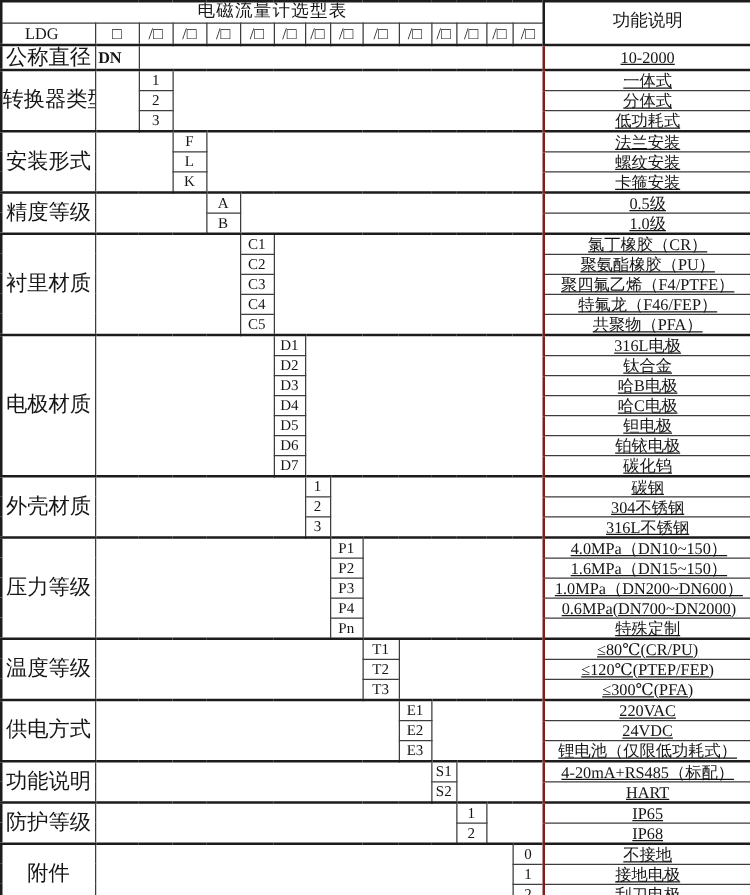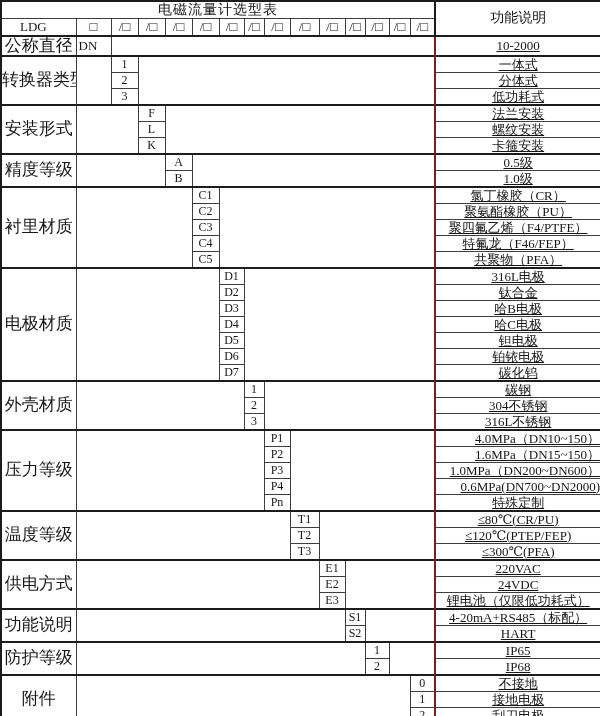--- a/index.html
+++ b/index.html
@@ -14,23 +14,23 @@
     border:1px solid #3d3d3d;
     padding:0;height:15px;
     font-size:13px;line-height:1.05;
     text-align:center;vertical-align:middle;
     overflow:hidden;white-space:nowrap;
   }
   tr.bs > td{border-top:2px solid #1c1c1c;}
   td.title{font-size:14px;letter-spacing:1px;}
   td.fh{font-size:14px;border-left:2px solid #1c1c1c;}
   td.desc{border-left:2px solid #7f1d1d;text-decoration:underline;}
-  td.desc.left{text-align:right;padding-left:2px;}
+  td.desc.left{text-align:center;padding-left:2px;}
   td.ldg{text-align:left;padding-left:18px;font-size:13px;}
-  td.dn{text-align:left;padding-left:2px;}
+  td.dn{text-align:left;padding-left:2px;font-weight:bold;}
   td.box{font-size:13px;}
   td.code{font-size:12px;}
   td.label{font-size:17px;}
   tr.hdr td{height:16px;}
 </style>
 </head>
 <body>
 
 <div class="wrap">
   <table>

